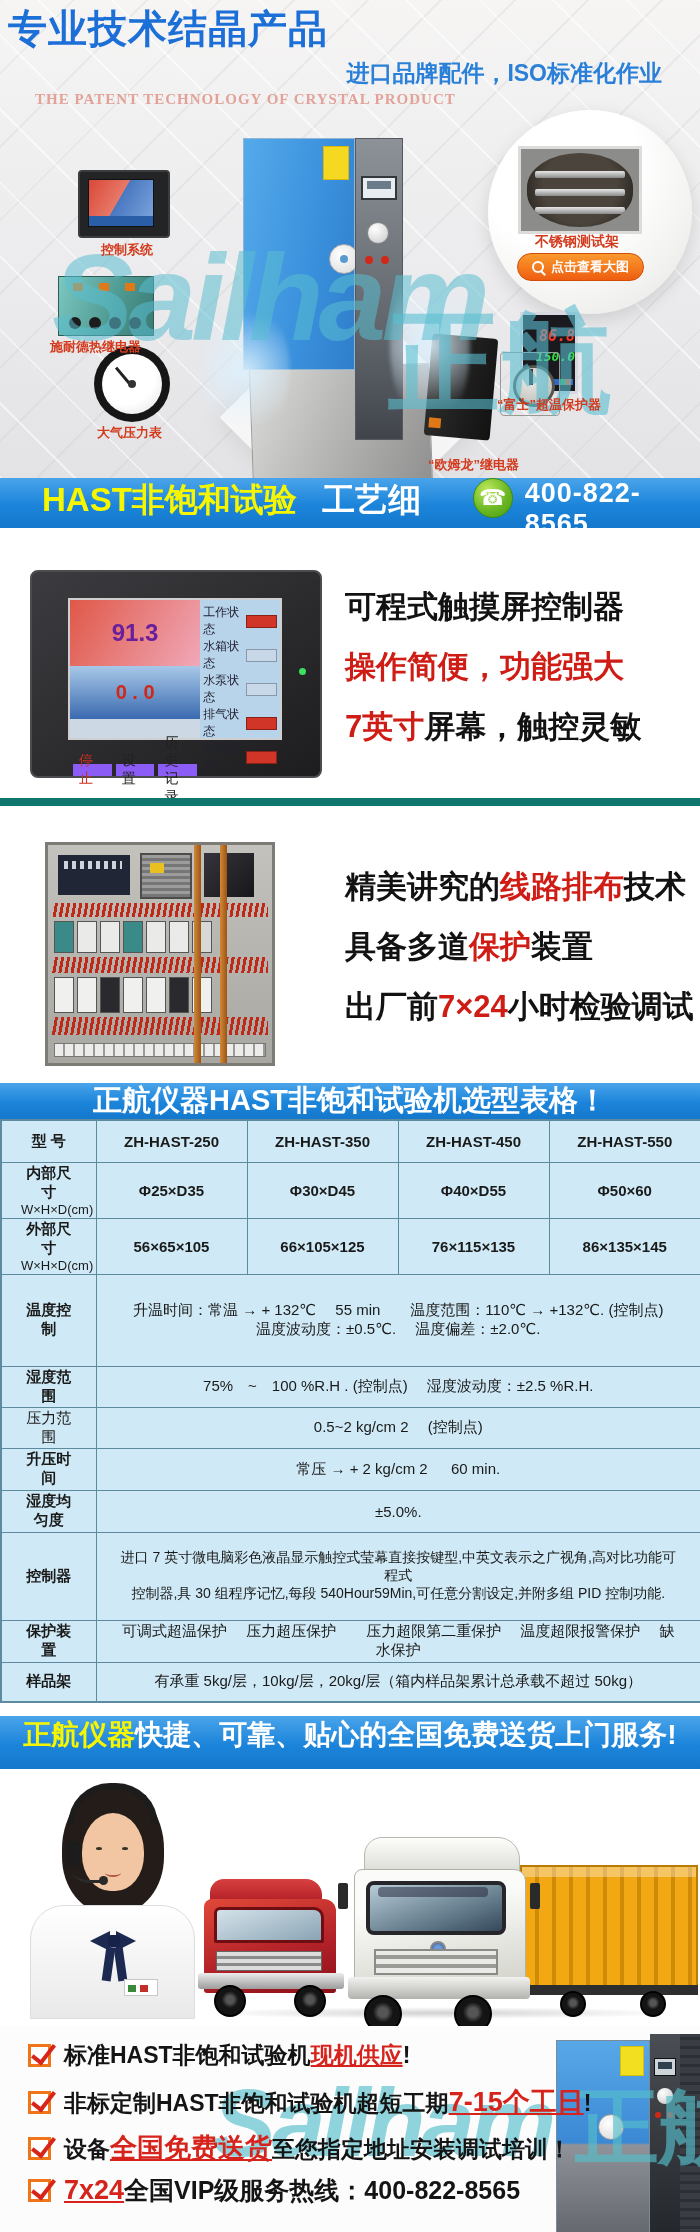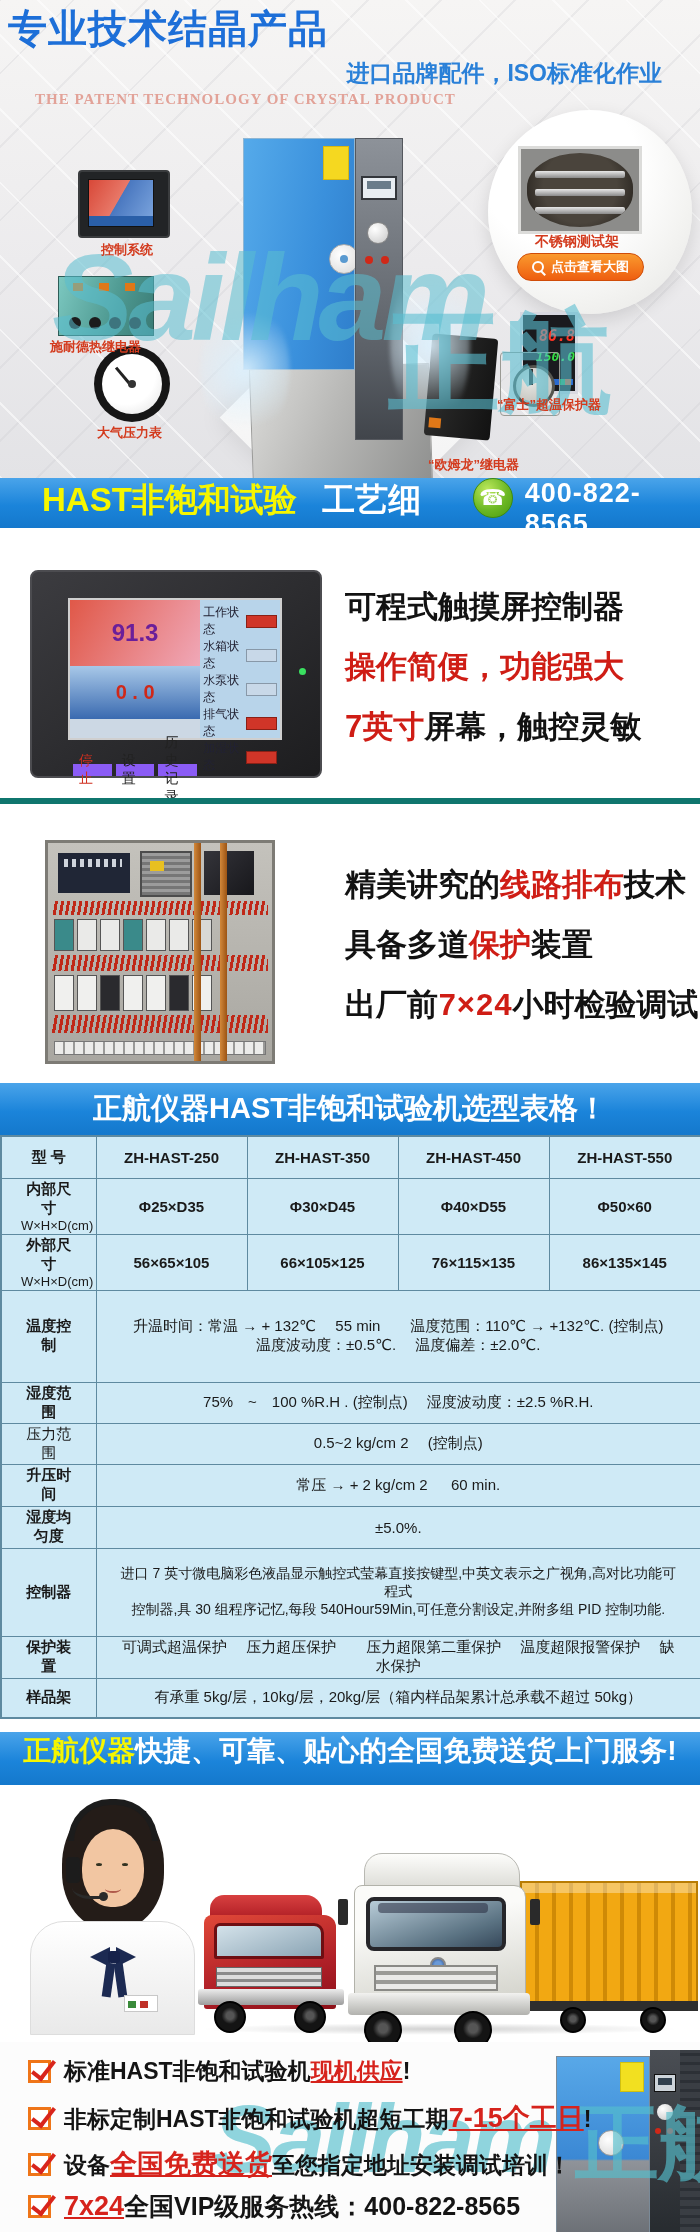--- a/index.html
+++ b/index.html
@@ -89,35 +89,35 @@
   .strow { display:flex; align-items:center; justify-content:space-between; }
   .strow span { font-size:12px; color:#223; }
   .strow i { width:34px; height:13px; background:#d03528; border:1px solid #8a2016; }
   .strow i.off { background:#c8d8e8; border:1px solid #8898a8; }
   .tled { position:absolute; right:14px; top:96px; width:7px; height:7px; border-radius:50%; background:#3ae060; }
   .f-lines { position:absolute; left:345px; top:0; width:350px; }
   .f-line { position:absolute; left:0; font-size:31px; font-weight:bold; color:#121212; white-space:nowrap; }
   .red { color:#cf1d15; }
 
   
-  .feat2 { position:relative; height:285px; background:#fff; border-top:6px solid #0f766e;font-family:Liberation Mono, monospace; }
+  .feat2 { position:relative; height:285px; background:#fff; border-top:8px solid #0f766e; }
   .wirebox { position:absolute; left:45px; top:36px; width:230px; height:224px; background:linear-gradient(180deg,#c4c2bc 0%,#a9a7a1 100%); border:3px solid #7d7b75; }
   .plc { position:absolute; left:10px; top:10px; width:72px; height:40px; background:#202636; }
   .plc::after { content:""; position:absolute; left:6px; top:6px; width:58px; height:8px; background:repeating-linear-gradient(90deg,#cfd4dc 0 4px,#202636 4px 8px); }
   .psu { position:absolute; left:92px; top:8px; width:52px; height:46px; background:repeating-linear-gradient(0deg,#767676 0 3px,#9c9c9c 3px 6px); border:2px solid #4c4c4c; }
   .psu::after { content:""; position:absolute; left:8px; top:8px; width:14px; height:10px; background:#e8c020; }
   .blktr { position:absolute; left:156px; top:8px; width:50px; height:44px; background:linear-gradient(135deg,#34343a,#17171b); }
   .cop { position:absolute; top:0; width:7px; height:100%; background:linear-gradient(90deg,#d2883a,#9c5414); z-index:2; }
   .wband { position:absolute; left:4px; right:4px; background:repeating-linear-gradient(100deg,rgba(0,0,0,0) 0 3px,#c02818 3px 6px); }
   .crow { position:absolute; left:6px; display:flex; gap:3px; }
   .crow i { width:20px; border:1px solid #555; }
   .term { position:absolute; left:6px; right:6px; bottom:6px; height:14px; background:repeating-linear-gradient(90deg,#ececea 0 8px,#9a9a98 8px 10px); border:1px solid #777; }
 
   
-  .tbl-bar { height:52px; background:linear-gradient(180deg,#4aa4ea 0%,#1b84da 55%,#1478cc 100%); display:flex; align-items:center; justify-content:center; color:#fff; font-size:29px; font-weight:bold; }
+  .tbl-bar { height:36px; background:linear-gradient(180deg,#4aa4ea 0%,#1b84da 55%,#1478cc 100%); display:flex; align-items:center; justify-content:center; color:#fff; font-size:29px; font-weight:bold; }
   table.spec { width:700px; border-collapse:collapse; table-layout:fixed; border:2px solid #5e8aa0; }
   table.spec td, table.spec th { border:1px solid #5e8aa0; background:#cfeaf6; text-align:center; vertical-align:middle; color:#1a1a1a; font-size:15px; padding:1px 19px; }
   th.model { font-size:17px; font-weight:bold; }
   td.rlabel { font-weight:bold; font-size:15px; }
   td.rlabel.serif { font-family:"Liberation Serif","DejaVu Serif",serif; font-weight:normal; }
   td.dims { font-weight:bold; font-size:16px; }
   .cell2l { display:flex; flex-direction:column; justify-content:space-around; height:100%; padding:8px 2px; }
   tr.h42{height:42px} tr.h46{height:46px} tr.h92{height:92px} tr.h36{height:36px}
   tr.h40{height:40px} tr.h88{height:88px}
   .gap13 { height:13px; background:#fff; }

